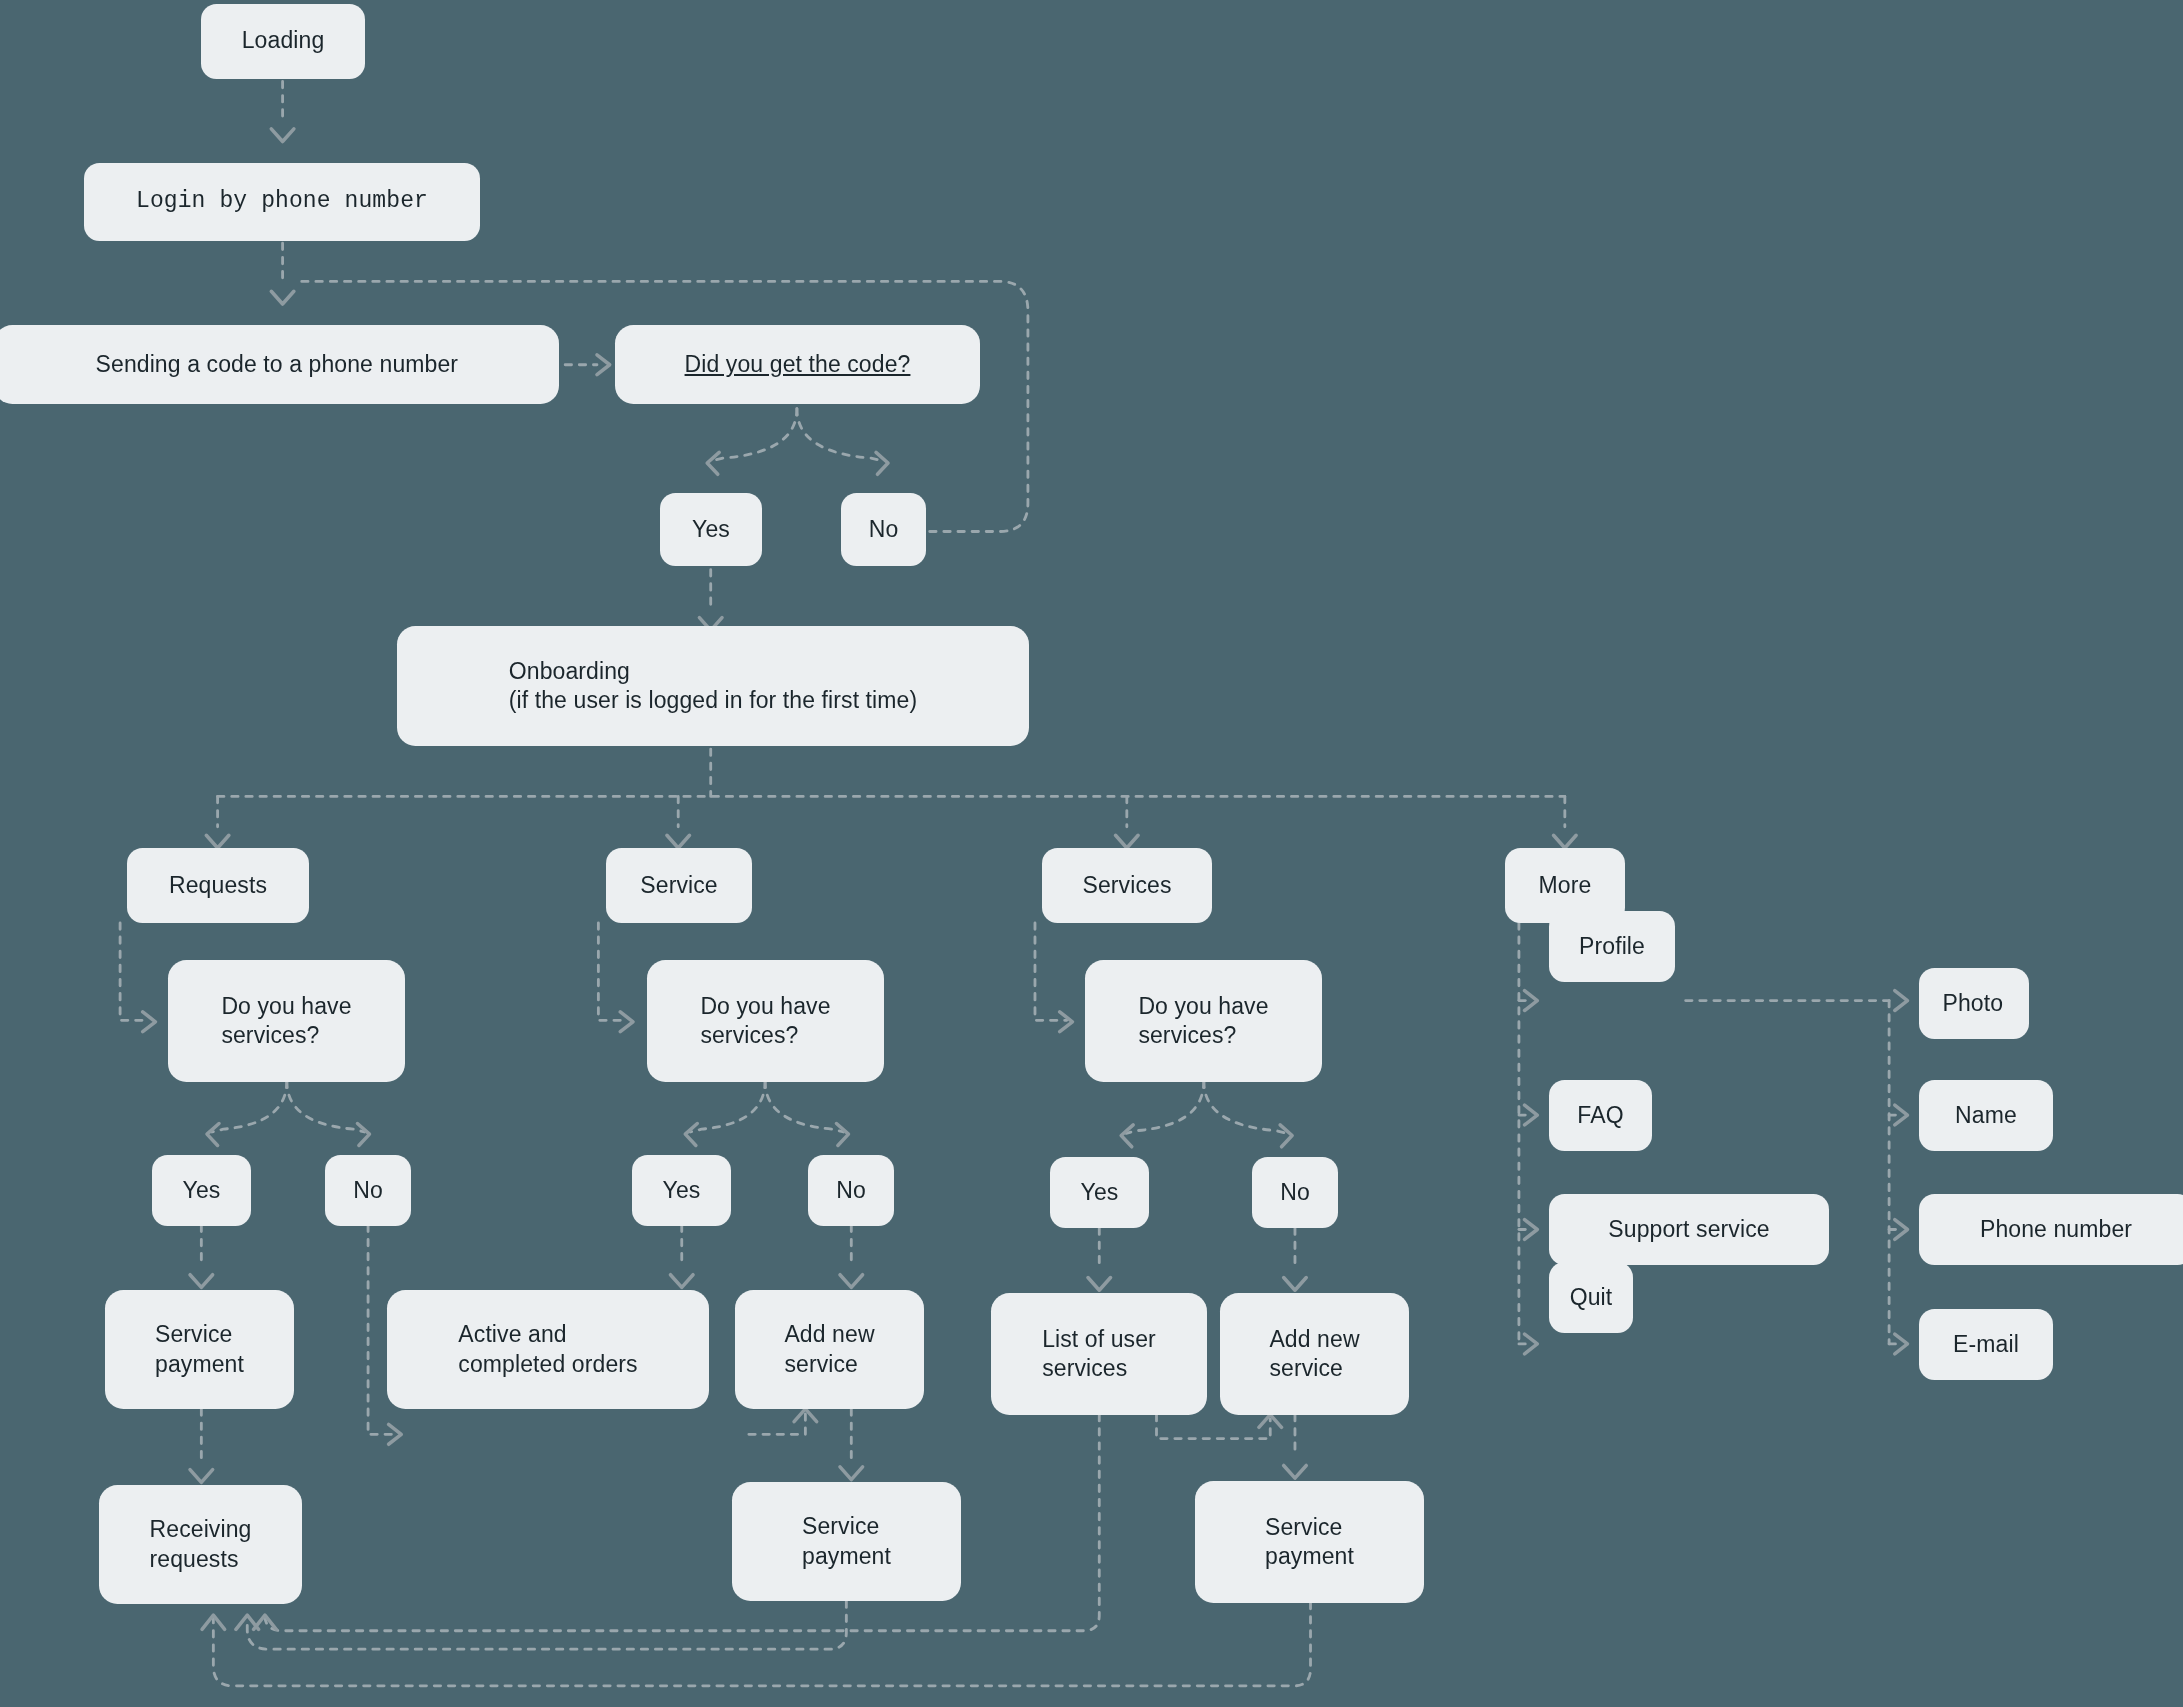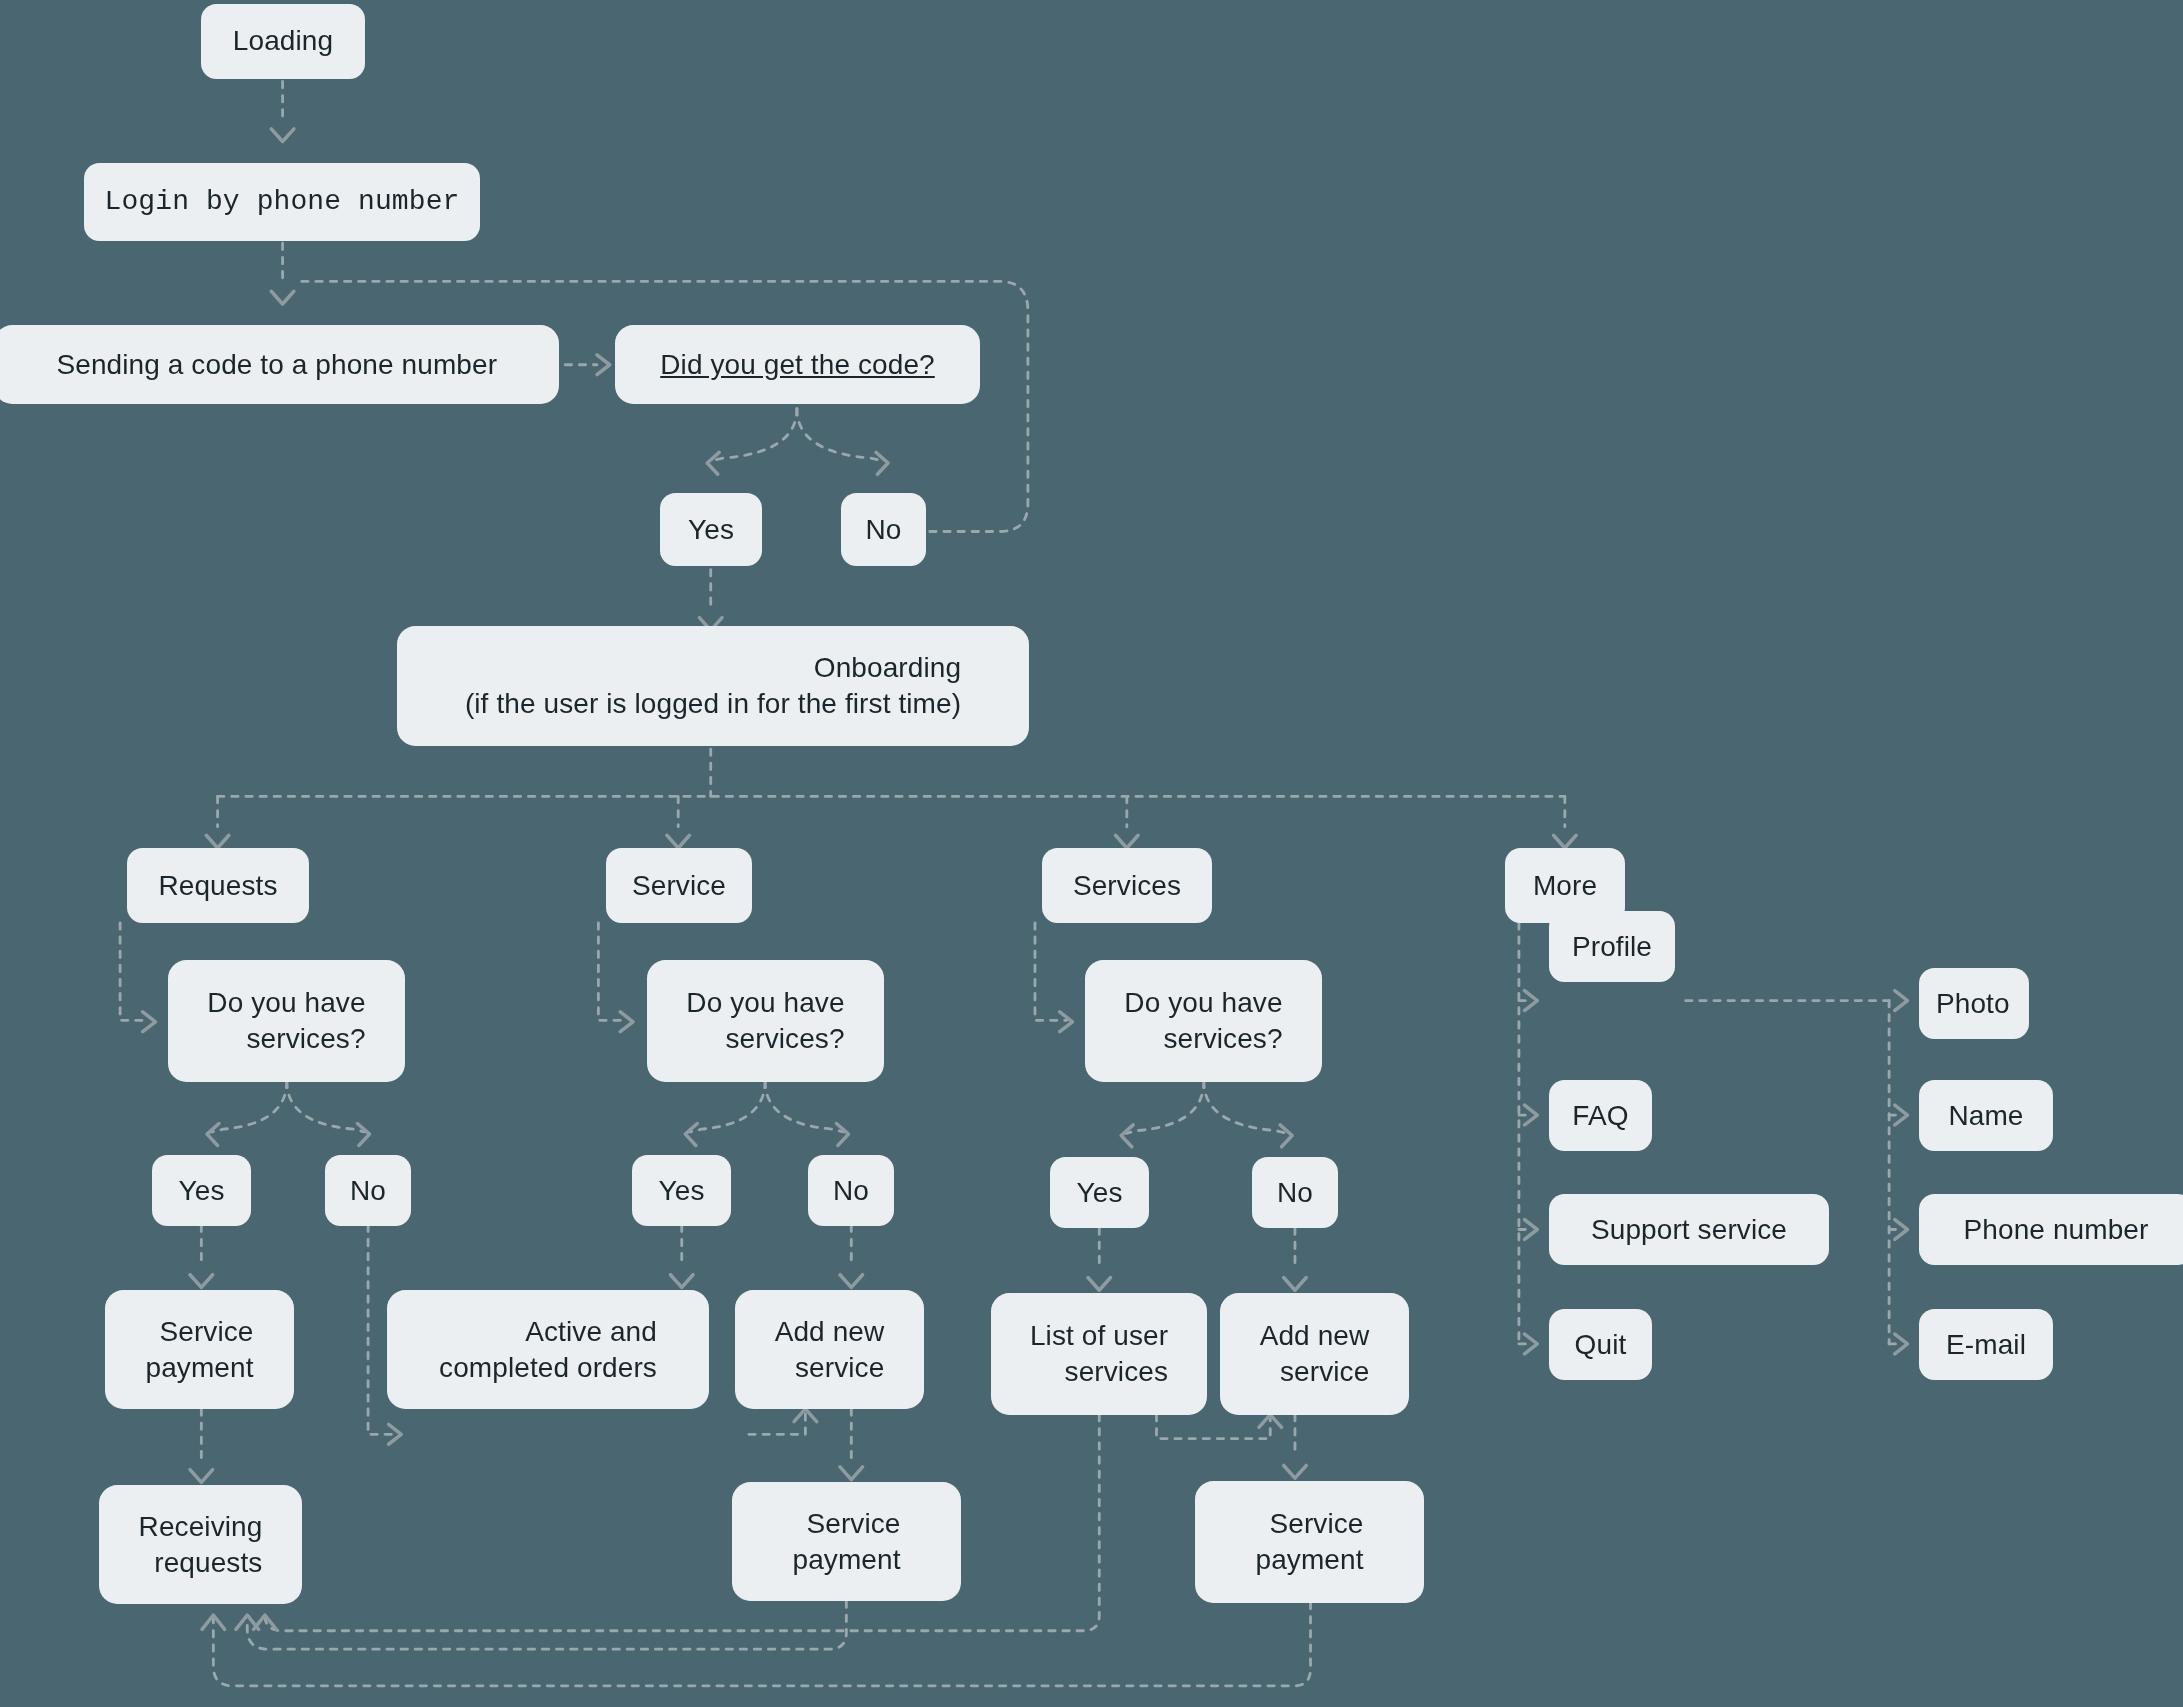--- a/index.html
+++ b/index.html
@@ -27,22 +27,22 @@
   }
   .node {
     position: absolute;
     box-sizing: border-box;
     background: #eceff1;
     color: #1b262c;
     border-radius: 18.4px;
     display: flex;
     align-items: center;
     justify-content: center;
-    text-align: right;
-    font-size: 28px;
+    text-align: left;
+    font-size: 23px;
     line-height: 1.28;
     letter-spacing: 0.1px;
     padding: 0 18.4px;
     white-space: pre-line;
     z-index: 2;
   }
   .node.small { border-radius: 15.5px; }
 </style>
 </head>
 <body>
@@ -201,21 +201,21 @@
       <div class="node" style="left: 991px; top: 1293px; width: 216px; height: 122px;">List of user
 services</div>
       <div class="node" style="left: 1220px; top: 1293px; width: 189px; height: 122px;">Add new
 service</div>
       <div class="node" style="left: 1195px; top: 1481px; width: 229px; height: 122px;">Service
 payment</div>
       <div class="node small" style="left: 1505px; top: 848px; width: 120px; height: 75px;">More</div>
       <div class="node small" style="left: 1549px; top: 911px; width: 126px; height: 71px;">Profile</div>
       <div class="node small" style="left: 1549px; top: 1080px; width: 103px; height: 71px;">FAQ</div>
       <div class="node small" style="left: 1549px; top: 1194px; width: 280px; height: 71px;">Support service</div>
-      <div class="node small" style="left: 1549px; top: 1309px; width: 103px; height: 71px;">Quit</div>
+      <div class="node small" style="left: 1549px; top: 1262px; width: 84px; height: 71px;">Quit</div>
       <div class="node small" style="left: 1919px; top: 968px; width: 110px; height: 71px; padding-left: 16px;">Photo</div>
       <div class="node small" style="left: 1919px; top: 1080px; width: 134px; height: 71px;">Name</div>
       <div class="node small" style="left: 1919px; top: 1194px; width: 274px; height: 71px;">Phone number</div>
       <div class="node small" style="left: 1919px; top: 1309px; width: 134px; height: 71px;">E-mail</div>
     </div>
 
 </div>
 
 
 </body></html>

